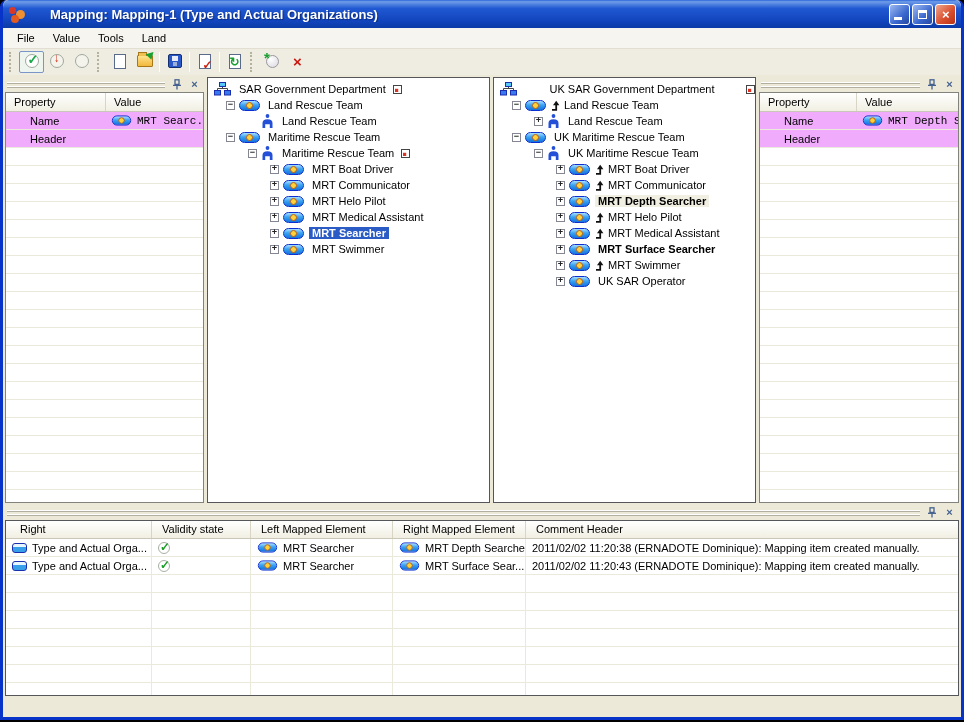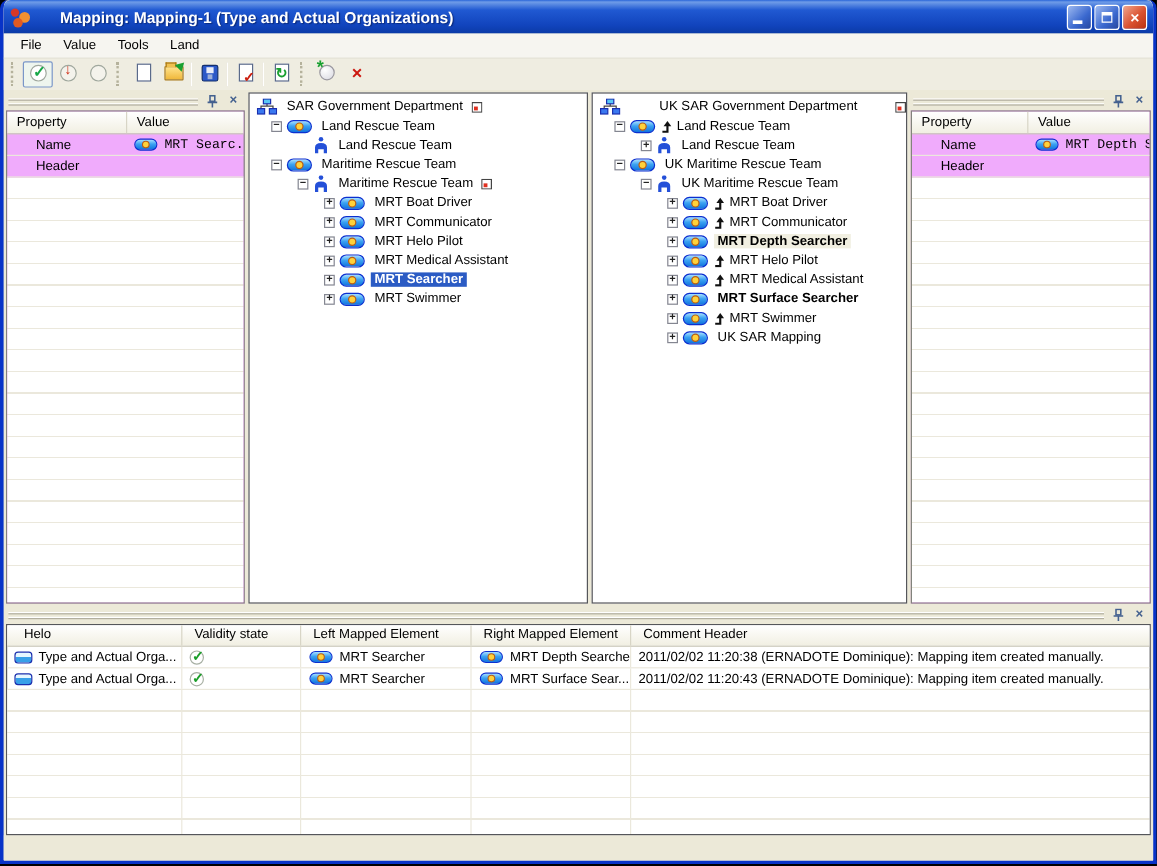--- a/index.html
+++ b/index.html
@@ -481,21 +481,21 @@
               <path d="M2 5.2 L8.4 5.2 L5.2 0.8 Z" fill="#111"></path>
             </svg>
           </span>
           <span class="tlabel">MRT Swimmer</span>
         </div>
         <div class="trow" style="padding-left: 62px;">
           <span class="exp">+</span>
           <span class="ticon">
             <span class="oval"></span>
           </span>
-          <span class="tlabel">UK SAR Mapping</span>
+          <span class="tlabel">UK SAR Operator</span>
         </div>
       </div>
 
     <div class="props-panel right">
       <div class="panel-grip">
         <span class="grip-lines">
             <i></i>
             <i></i>
           </span>
         <span class="pbtn" id="pin-right">
@@ -547,21 +547,21 @@
             <line x1="1" y1="6.3" x2="9" y2="6.3" stroke="#44618f" stroke-width="1.3"></line>
             <line x1="5" y1="6.3" x2="5" y2="10.6" stroke="#44618f" stroke-width="1.3"></line>
           </svg>
         </span>
       <span class="pbtn">
           <span class="x-glyph">×</span>
         </span>
     </div>
     <div class="btable">
       <div class="bhead" id="btable-head">
-          <span>Helo</span>
+          <span>Right</span>
           <span>Validity state</span>
           <span>Left Mapped Element</span>
           <span>Right Mapped Element</span>
           <span>Comment Header</span>
         </div>
       <div id="btable-rows">
           <div class="brow">
             <span class="bcell">
               <span class="type-ic"></span>
               <span>Type and Actual Orga...</span>

